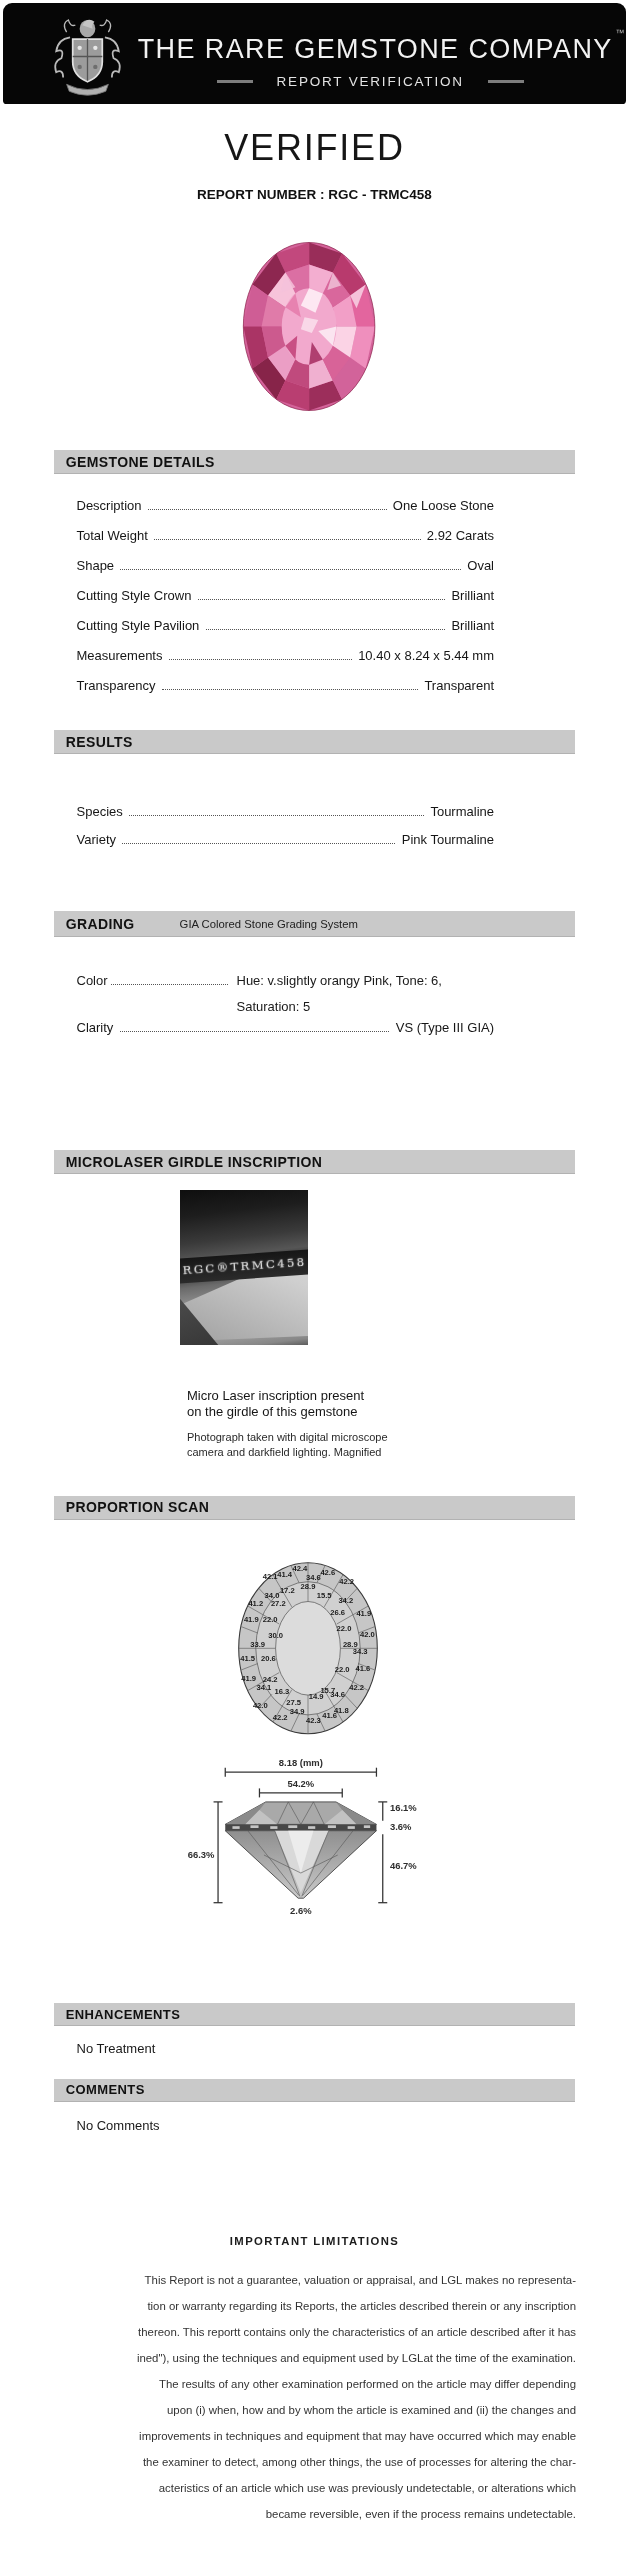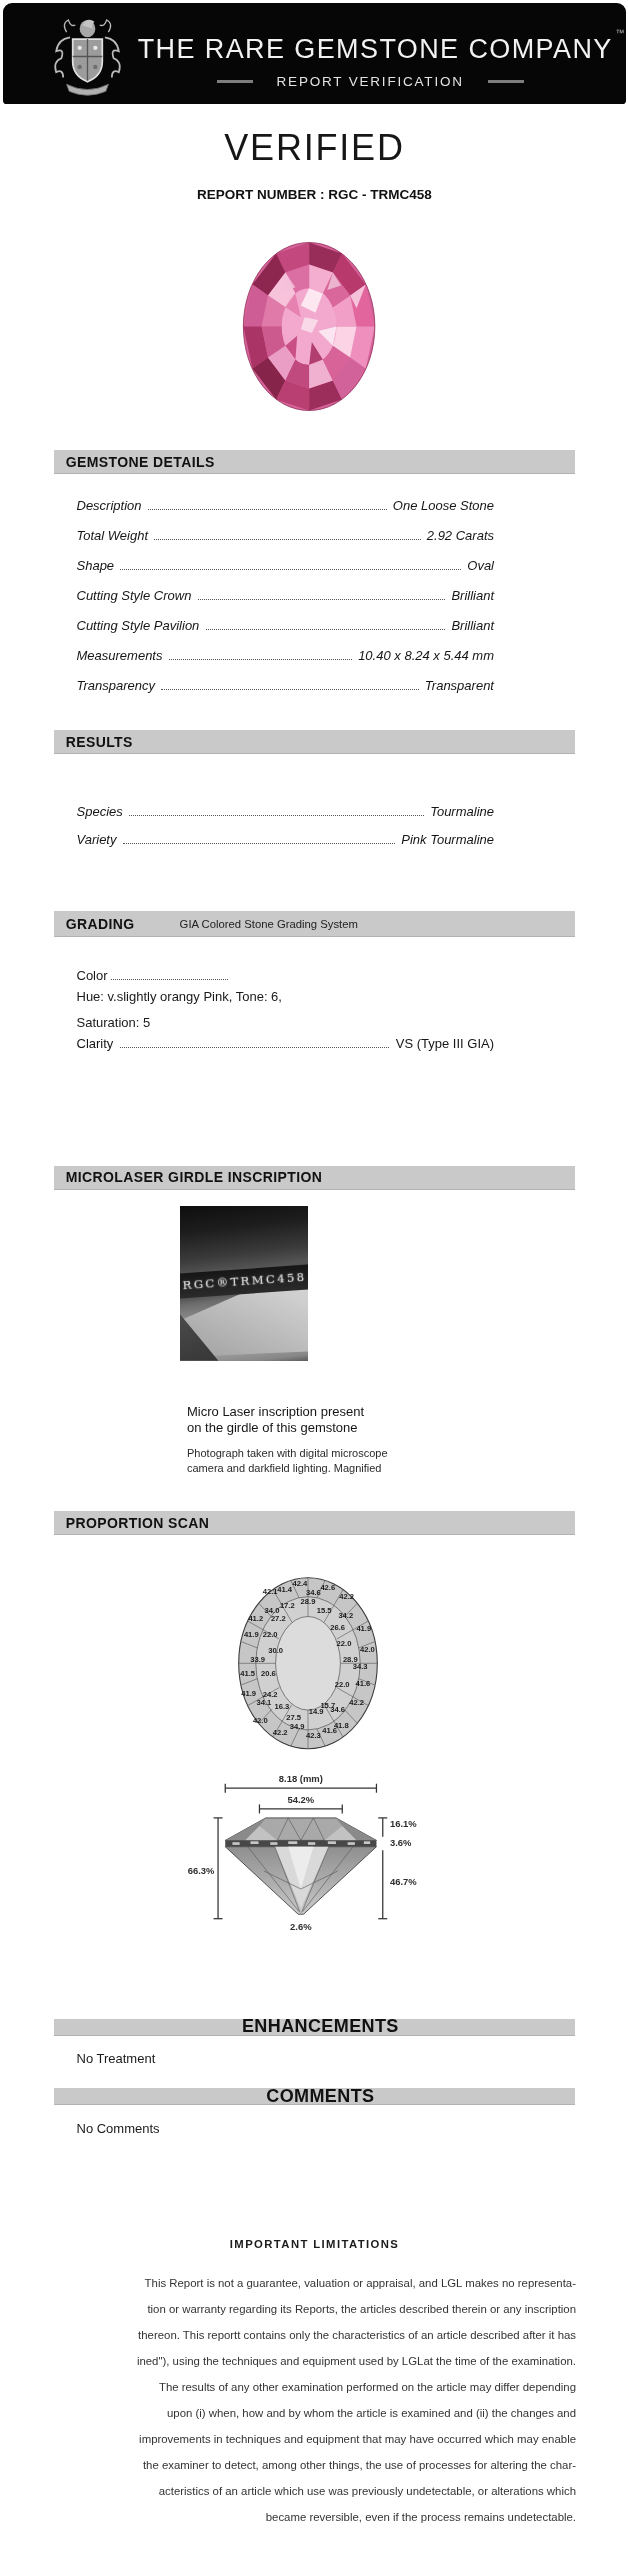--- a/index.html
+++ b/index.html
@@ -31,31 +31,31 @@
   .verified { margin-top:23.5px; text-align:center; font-size:36px; letter-spacing:1.8px; color:#161616; font-weight:400; }
   .report-number { margin-top:18px; text-align:center; font-size:13.5px; font-weight:bold; color:#111; }
   .gem-wrap { margin-top:36px; height:177px; display:flex; justify-content:center; }
   .gem-wrap svg { transform:translateX(-5.4px); }
   .section { margin:0 54px; }
   .bar {
     height:24px; background:#c9c9c9; border-bottom:0.9px solid #b2b2b2;
     display:flex; align-items:center; padding-left:11.7px;
     font-size:14px; font-weight:bold; color:#111; letter-spacing:0.4px;
   }
-  .bar.small { height:17px; font-size:18px;justify-content:center; }
+  .bar.small { height:23px; font-size:13px; }
   .bar .bar-sub { font-weight:normal; font-size:11.3px; letter-spacing:0; margin-left:9px; color:#222;padding-left:36px; }
-  .rows { padding:23.5px 81px 0 22.5px;font-style:italic; }
+  .rows { padding:23.5px 81px 0 22.5px; }
   .row { display:flex; align-items:baseline; height:30px; font-size:13px; color:#161616; }
   .rows.tight .row { height:28px; }
   .row .lbl { white-space:nowrap; }
   .row .dots { flex:1; border-bottom:1.8px dotted #555; margin:0 6.3px 3.6px 6.3px; min-width:18px; }
   .row .val { white-space:nowrap; }
   
   .grading-rows { padding:31px 81px 0 22.5px; font-size:13px; }
-  .color-row { display:flex; align-items:baseline;flex-direction:column; }
+  .color-row { display:flex; align-items:baseline; }
   .color-row .lbl-cell { width:160px; display:flex; align-items:baseline; }
   .color-row .lbl-cell .dots { flex:1; border-bottom:1.8px dotted #555; margin:0 9px 3.6px 3.6px; }
   .color-val div { line-height:26px; }
   .clarity-row { height:30px; }
   
   .insc-photo {
     margin:16px 0 0 126px; width:128px; height:155px; position:relative; overflow:hidden;
     background:linear-gradient(173deg,#0e0e0e 0%,#1d1d1d 16%,#3a3a3a 32%,#565656 42%,#2e2e2e 49%,#6b6b6b 58%,#8f8f8f 68%,#b3b3b3 82%,#878787 96%,#5d5d5d 100%);
   }
   .insc-light {

